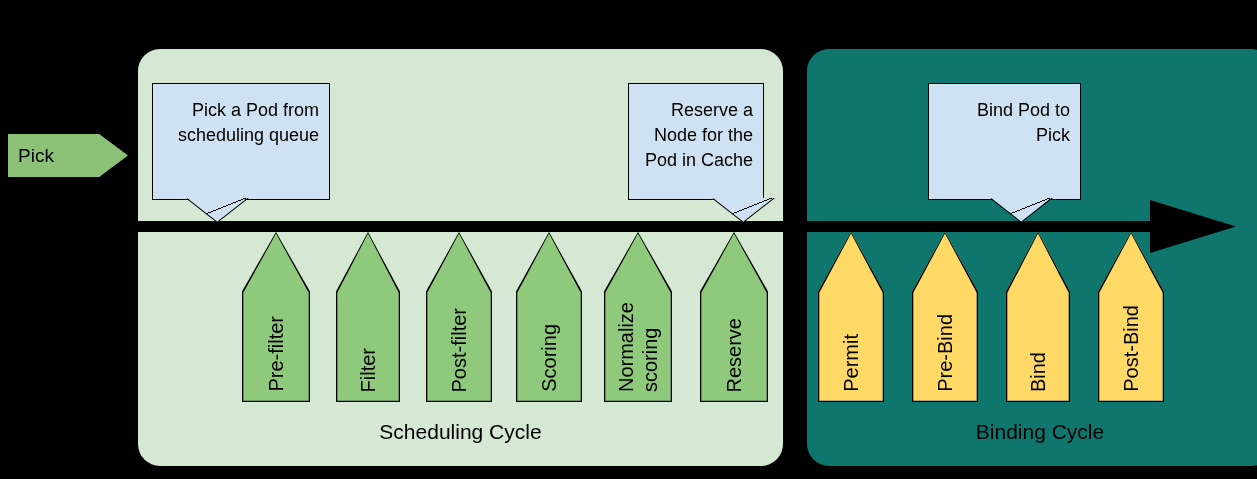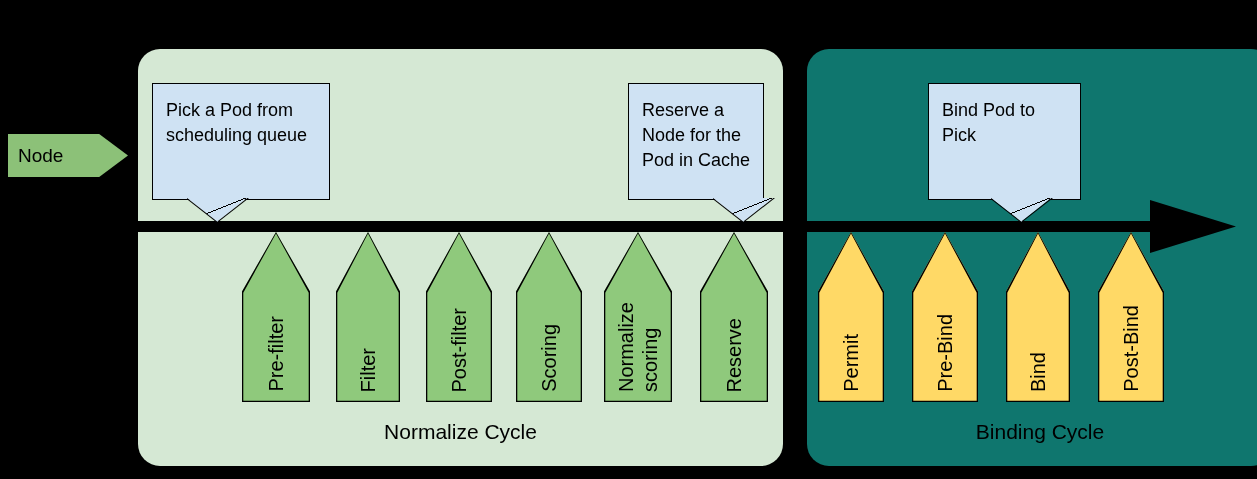--- a/index.html
+++ b/index.html
@@ -104,20 +104,21 @@
     background: #000000;
     clip-path: polygon(0 0, 100% 50%, 0 100%);
   }
 
   
   .callout {
     position: absolute;
     background: #cfe2f3;
     border: 1px solid #000000;
     box-sizing: border-box;
+    text-align: right;
   }
   .callout .text {
     position: absolute;
     left: 13px;
     right: 10px;
     top: 14px;
     font-size: 18px;
     line-height: 25px;
   }
   .callout .tail {
@@ -225,30 +226,30 @@
     white-space: pre;
     text-align: left;
   }
 </style>
 </head>
 <body>
 
 <div id="canvas">
 
   <div class="panel panel-scheduling">
-    <div class="panel-caption">Normalize Cycle</div>
+    <div class="panel-caption">Scheduling Cycle</div>
   </div>
 
   <div class="panel panel-binding">
     <div class="panel-caption">Binding Cycle</div>
   </div>
 
   <div class="sort-arrow">
     <div class="shape"></div>
-    <div class="label">Node</div>
+    <div class="label">Pick</div>
   </div>
 
   <div class="timeline"></div>
   <div class="timeline-2"></div>
   <div class="timeline-head"></div>
 
   <div class="plugin plugin-green" style="left:242px; width:68px;">
     <div class="body"></div>
     <div class="outline"></div>
     <div class="vlabel">

